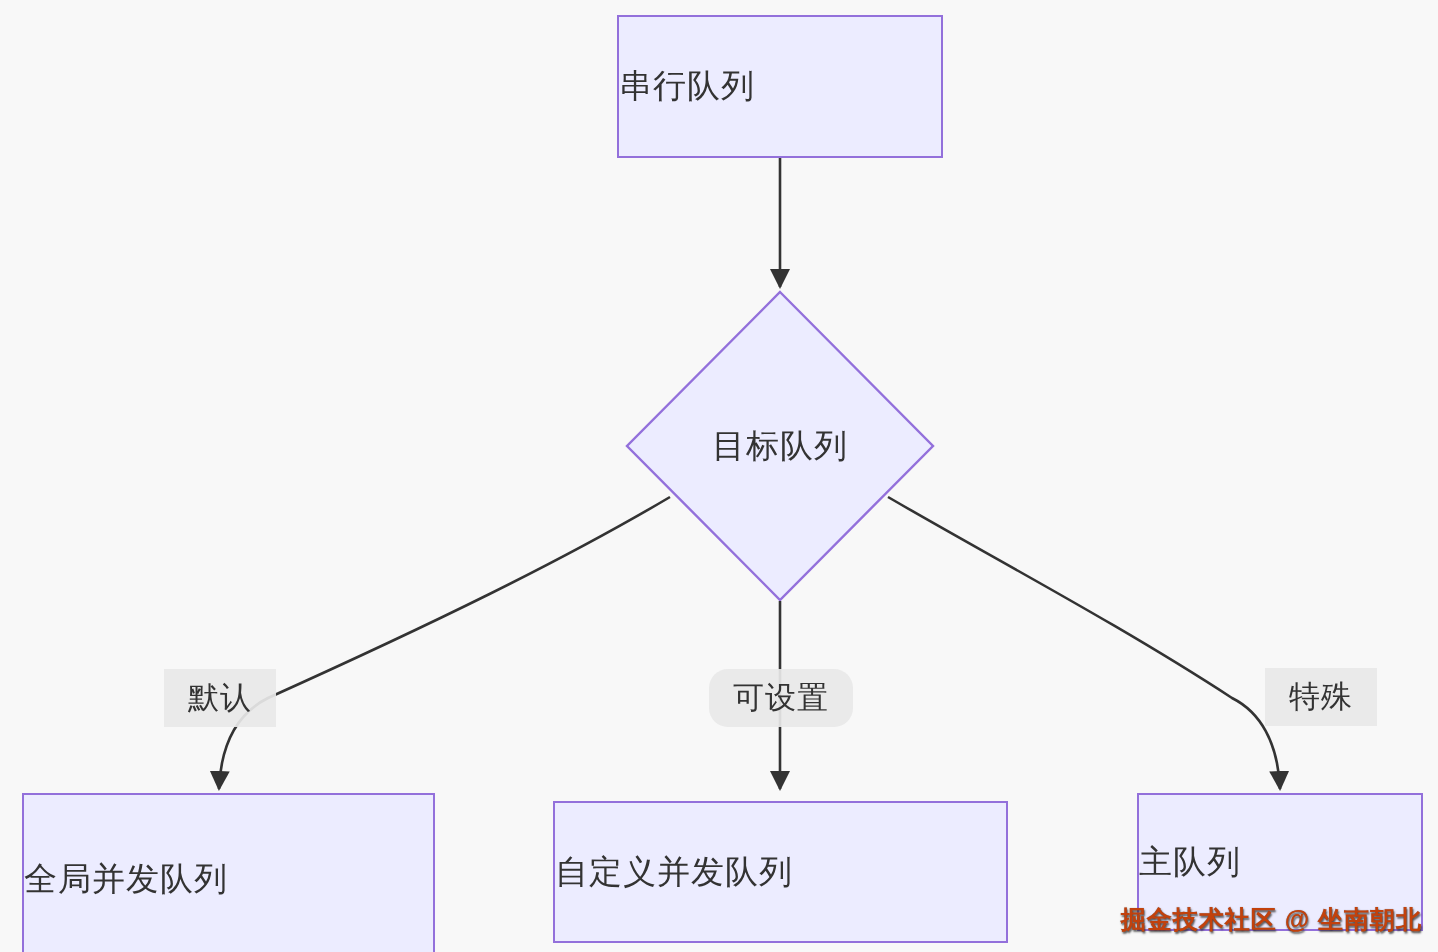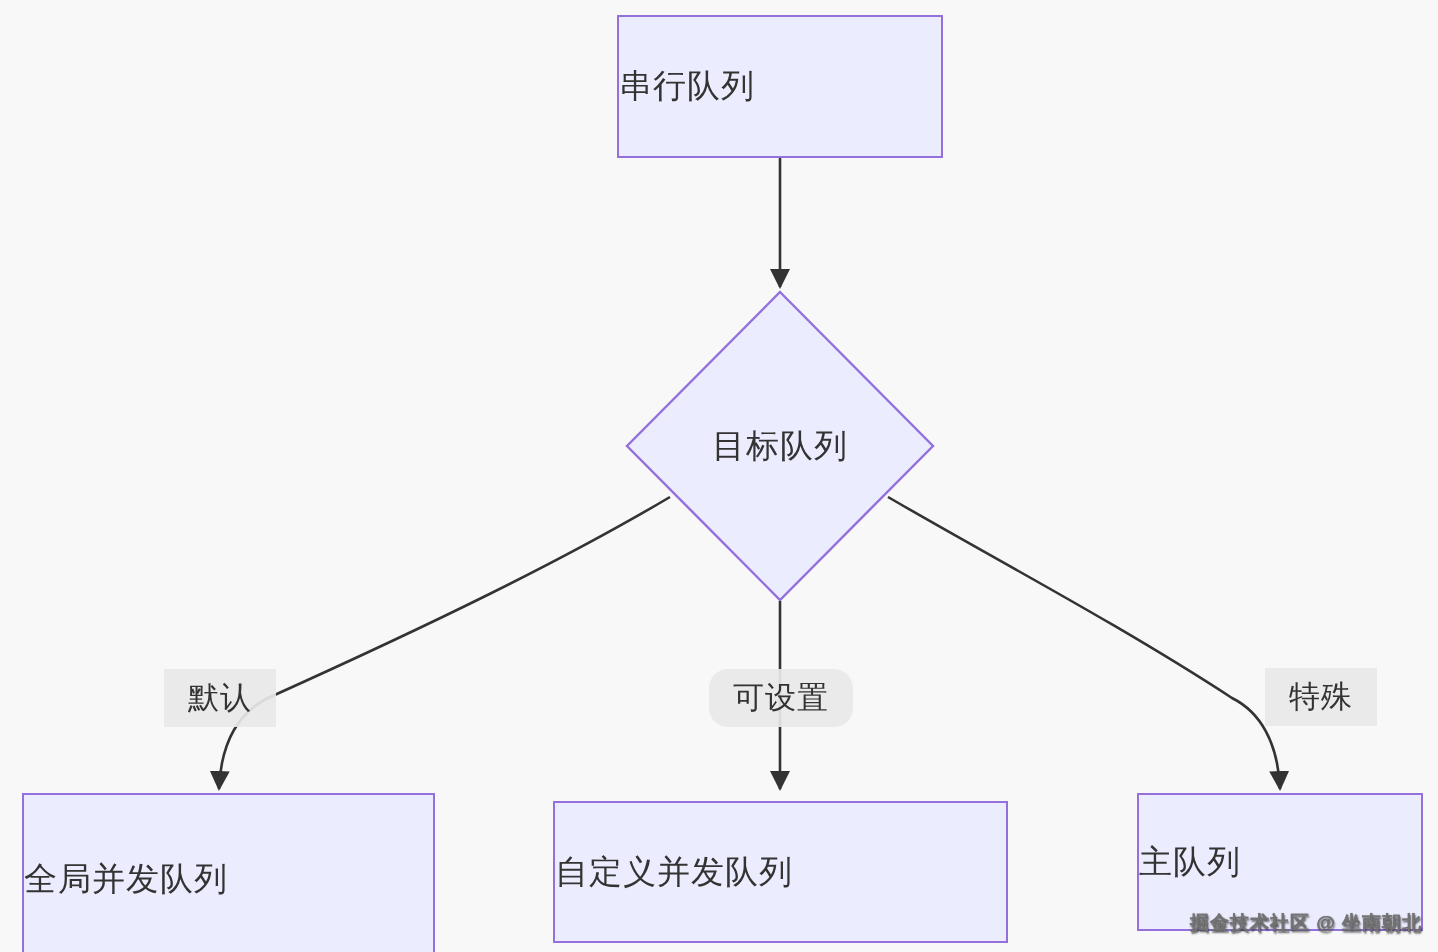--- a/index.html
+++ b/index.html
@@ -53,23 +53,23 @@
     background: var(--label-bg);
     color: var(--text-color);
     font-size: 31px;
     padding: 8px 24px;
     letter-spacing: 1px;
     white-space: nowrap;
   }
   .watermark {
     position: absolute;
     right: 16px; bottom: 16px;
-    font-size: 19px;
+    font-size: 25px;
     font-weight: bold;
-    color: #737373;
+    color: #c2410c;
     letter-spacing: 1px;
     text-shadow: 1px 2px 2px rgba(45,45,45,0.78), 0 0 1px rgba(60,60,60,0.6);
     white-space: nowrap;
   }
   #node-serial  { left: 617px;  top: 15px;  width: 326px; height: 143px; }
   #node-global  { left: 13px;   top: 793px; width: 413px; height: 172px; margin-left: 9px; }
   #node-custom  { left: 553px;  top: 793px; width: 455px; height: 142px; margin-top: 8px; }
   #node-main    { left: 1137px; top: 793px; width: 286px; height: 138px; }
   #label-default  { left: 220px;  top: 698px; }
   #label-settable { left: 781px;  top: 698px; border-radius: 19px; }

